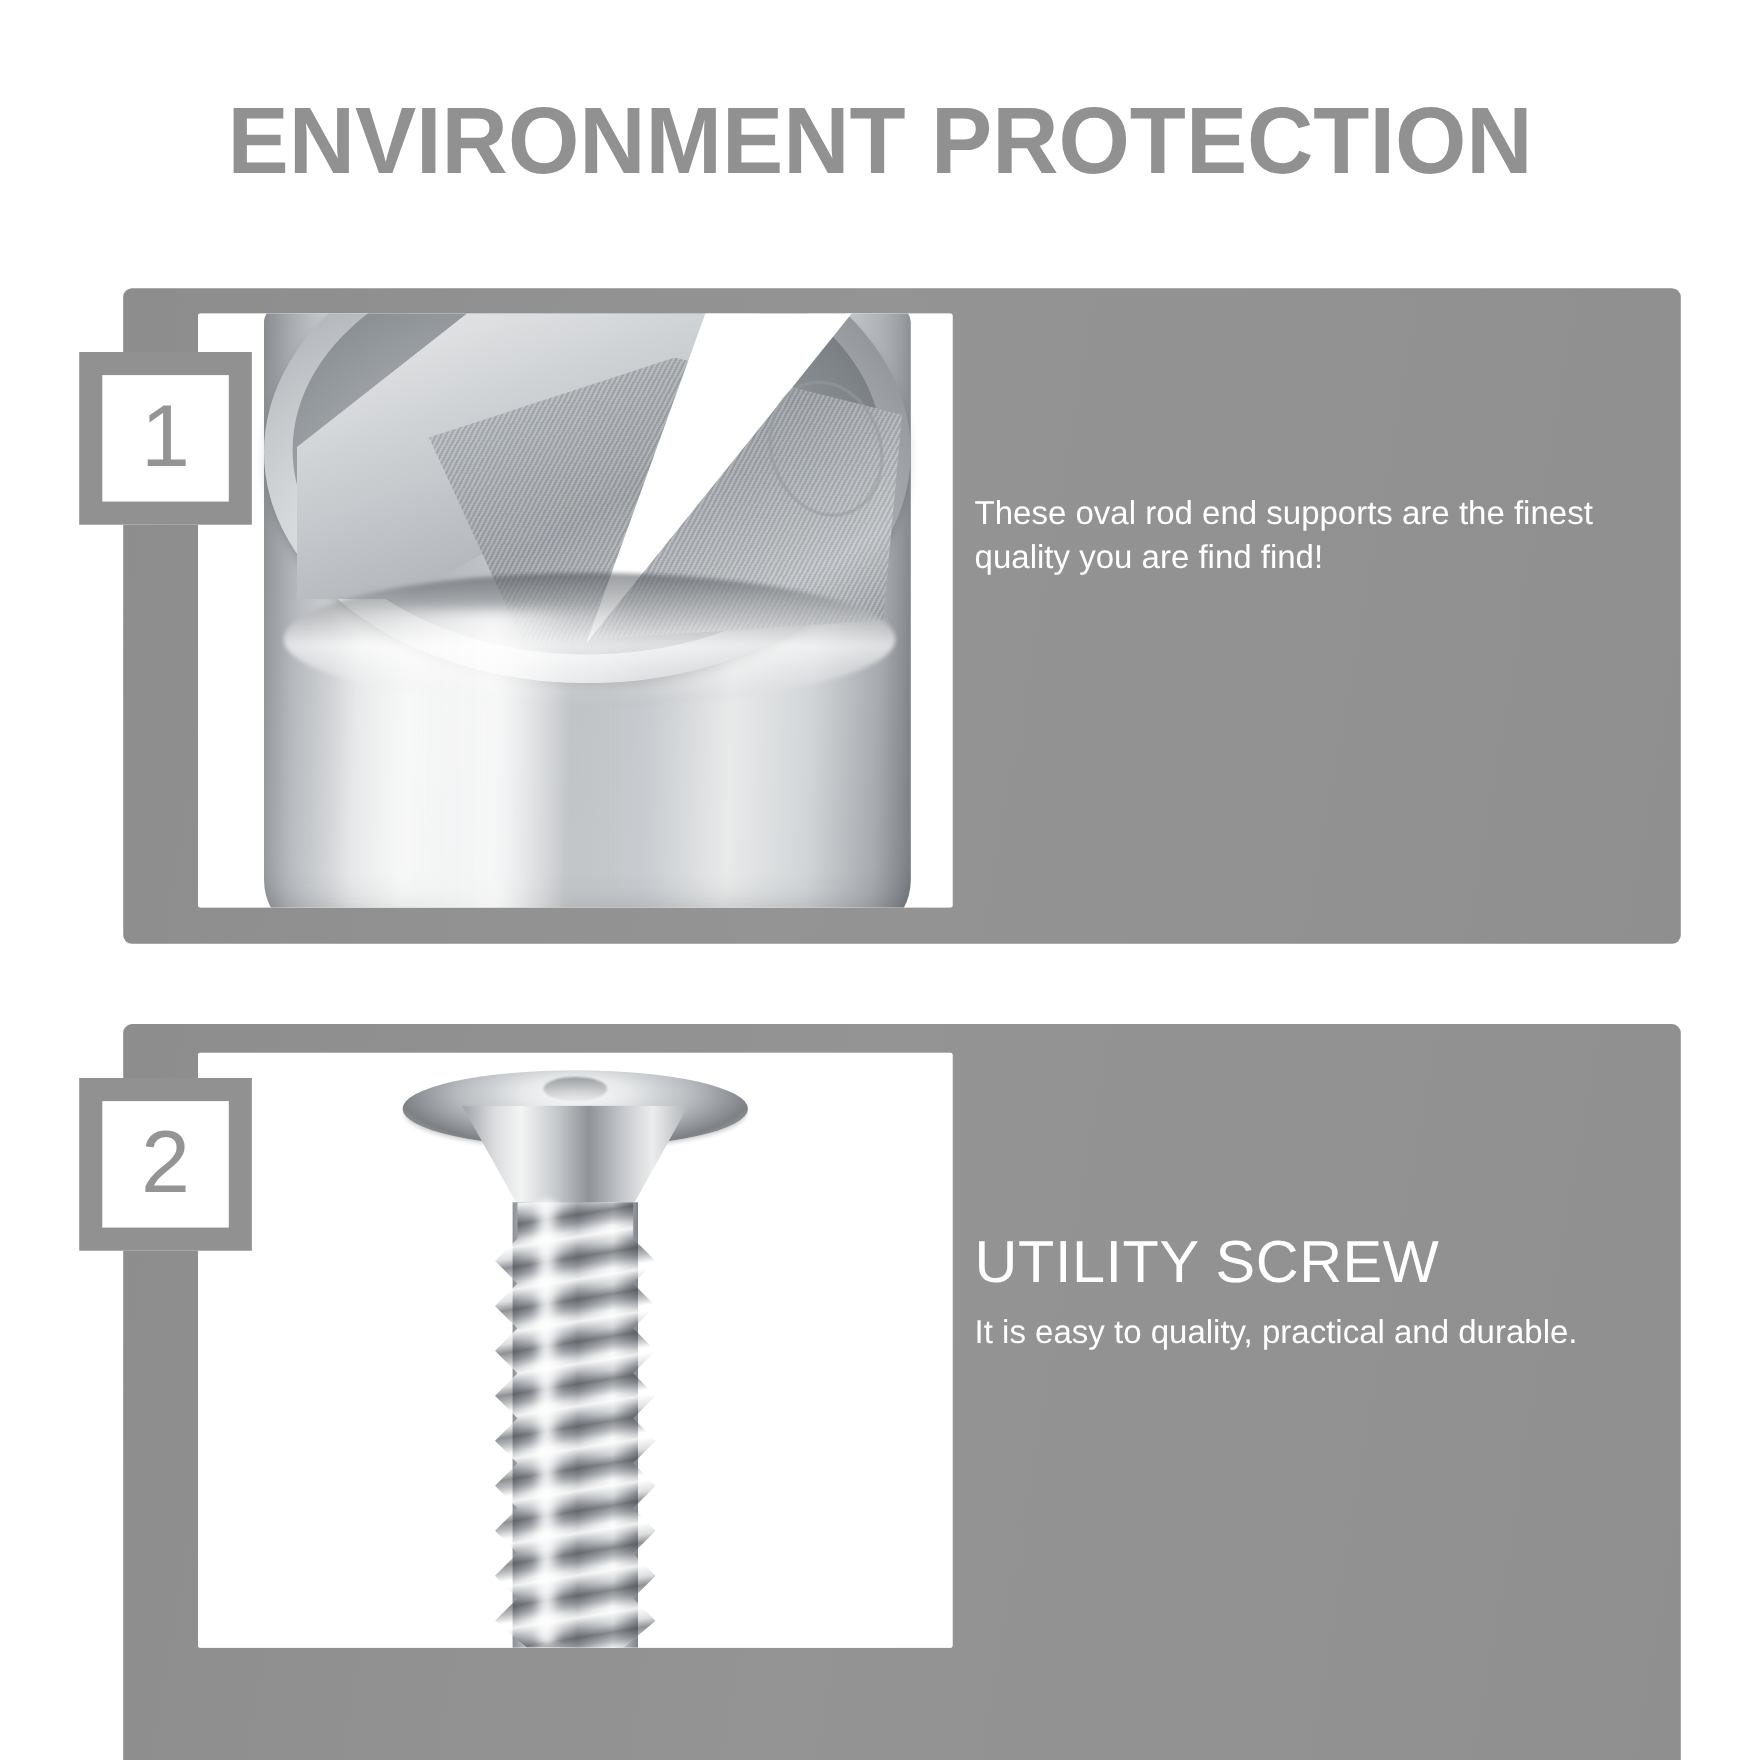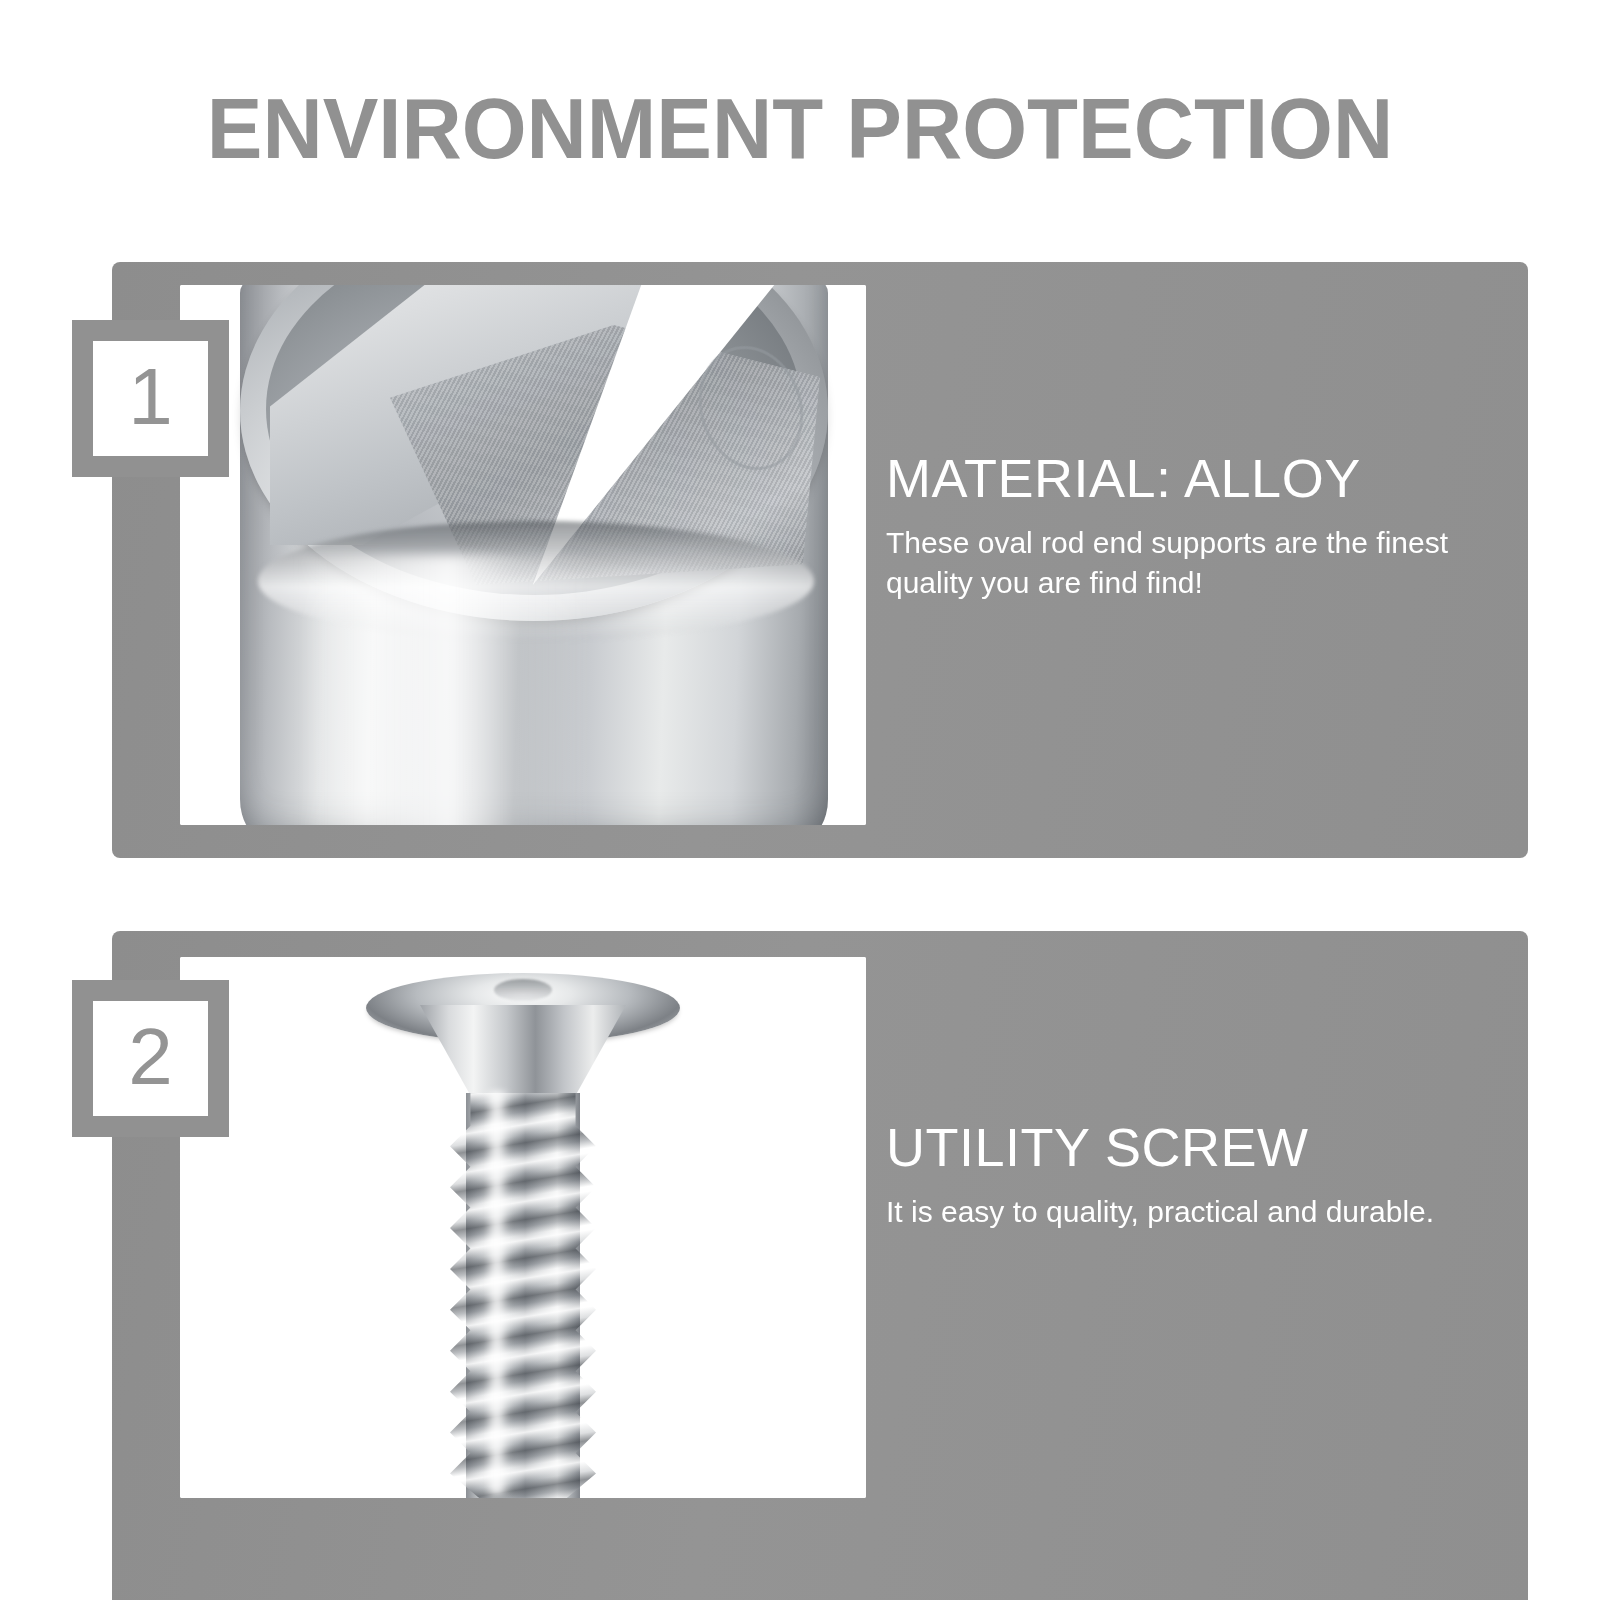--- a/index.html
+++ b/index.html
@@ -288,21 +288,20 @@
       <div class="p1-slot"></div>
       <div class="p1-ramp"></div>
       <div class="p1-wedge"></div>
       <div class="p1-mark"></div>
       <div class="p1-lip"></div>
       <div class="p1-barrel-hl"></div>
     </div>
   </div>
 
   <div class="card-text">
-    <p class="card-heading">MATERIAL: ALLOY</p>
     <p class="card-body">These oval rod end supports are the finest quality you are find find!</p>
   </div>
 </div>
 
 <div class="badge badge-1">
   <span class="badge-num">1</span>
 </div>
 
 <div class="card card-2">
 

